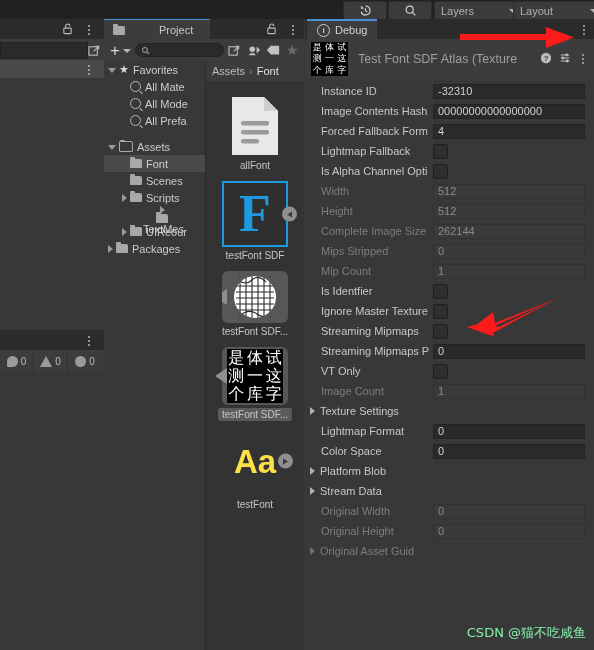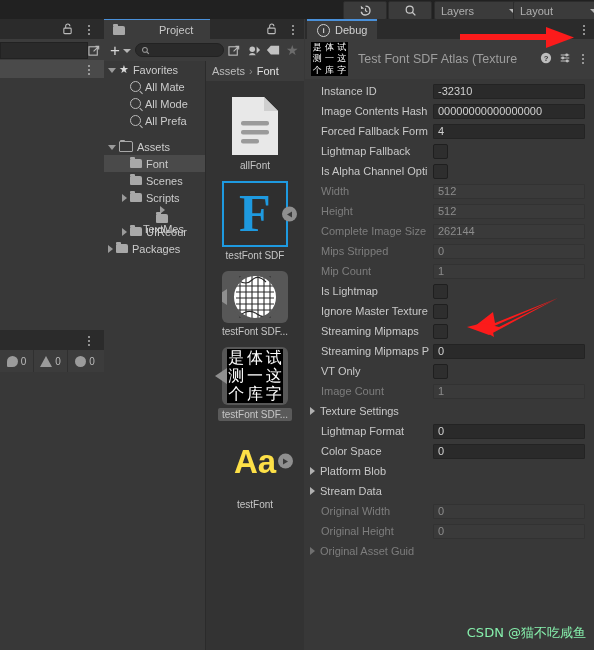--- a/index.html
+++ b/index.html
@@ -504,21 +504,21 @@
           <span>0</span>
         </div>
       </div>
       <div class="prow dim">
         <div class="plabel">Mip Count</div>
         <div class="pfield">
           <span>1</span>
         </div>
       </div>
       <div class="prow">
-        <div class="plabel">Is Lightmap</div>
+        <div class="plabel">Is Identfier</div>
         <div class="pcheck"></div>
       </div>
       <div class="prow">
         <div class="plabel">Ignore Master Texture</div>
         <div class="pcheck"></div>
       </div>
       <div class="prow">
         <div class="plabel">Streaming Mipmaps</div>
         <div class="pcheck"></div>
       </div>

